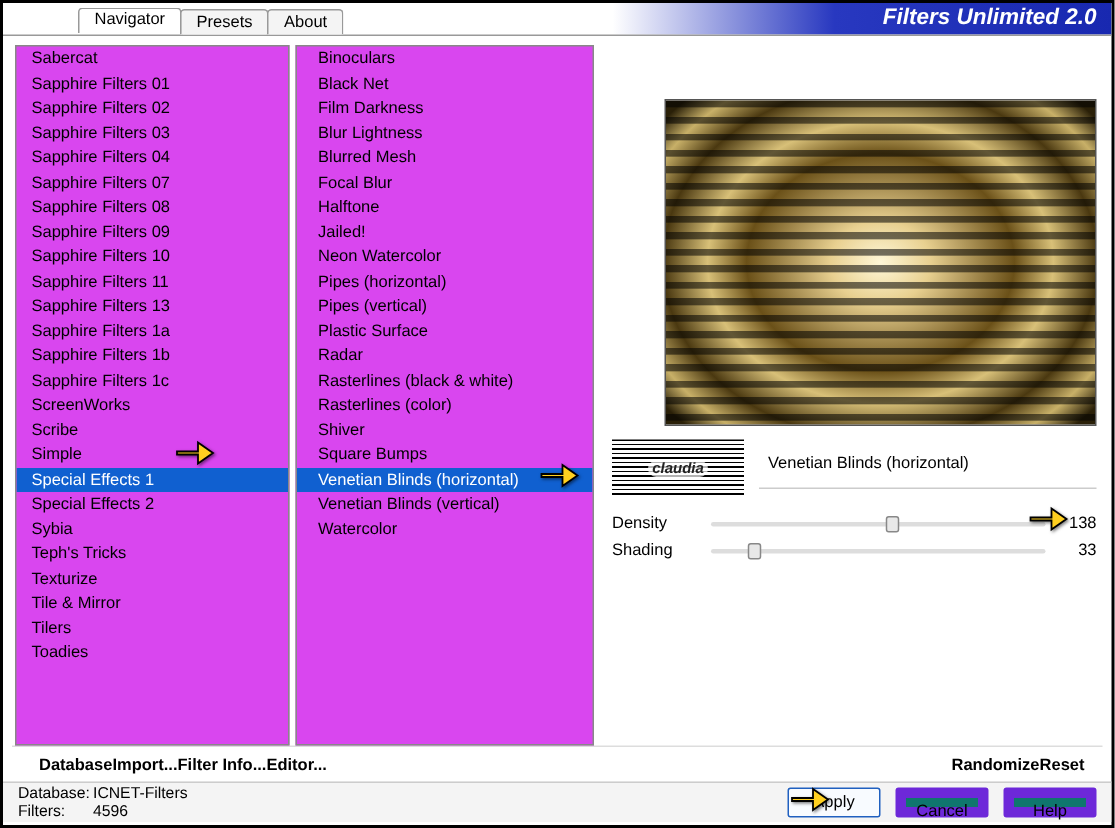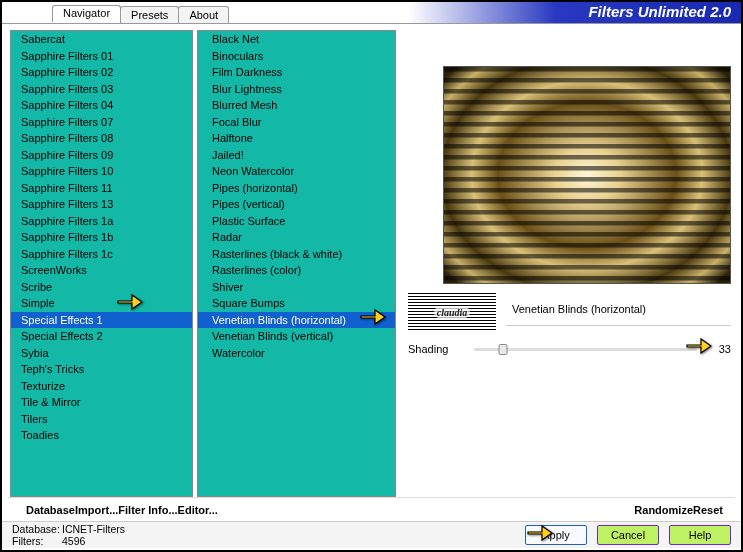--- a/index.html
+++ b/index.html
@@ -56,21 +56,21 @@
     top: -1px;
   }
   .main {
     display: flex;
     height: 473px;
     padding: 6px 8px 0 8px;
     gap: 4px;
   }
   .list-panel {
     border: 1px solid #888;
-    background: #14b8a6;
+    background: #d946ef;
     overflow-y: scroll;
     overflow-x: hidden;
   }
   .categories { width: 183px; }
   .filters { width: 199px; }
   .list-item {
     padding: 1px 4px 1px 10px;
     white-space: nowrap;
     cursor: pointer;
     font-size: 11px;
@@ -112,21 +112,21 @@
     display: flex;
     align-items: center;
     margin-top: 8px;
     gap: 10px;
     height: 40px;
   }
   .logo-stamp {
     width: 88px; height: 38px;
     background: repeating-linear-gradient(to bottom, #000 0, #000 1px, #fff 1px, #fff 3px);
     display:flex; align-items:center; justify-content:center;
-    font-size: 10px; color:#222; font-family: Liberation Serif, serif;
+    font-size: 10px; color:#222; font-family: Liberation Sans, sans-serif;
     position: relative;
     text-align: center;
   }
   .logo-stamp span {
     background: rgba(255,255,255,0.7);
     padding: 0 3px;
     border-radius: 6px;
     font-style: italic;
     font-weight: bold;
   }
@@ -188,22 +188,22 @@
   }
   .status-left {
     font-size: 10.5px;
     line-height: 12px;
   }
   .status-left div { display: flex; }
   .status-label { width: 50px; }
   .btn {
     min-width: 62px;
     height: 20px;
-    border: 1px solid #6d28d9;
-    background: #bef264;
+    border: 7px solid #6d28d9;
+    background: #0f766e;
     font-size: 11px;
     cursor: pointer;
     text-align: center;
     line-height: 18px;
     border-radius: 2px;
   }
   .btn.primary {
     border: 1.5px solid #2060c0;
     background: #f8fbff;
   }
@@ -253,22 +253,22 @@
       <div class="list-item">Special Effects 2</div>
       <div class="list-item">Sybia</div>
       <div class="list-item">Teph's Tricks</div>
       <div class="list-item">Texturize</div>
       <div class="list-item">Tile &amp; Mirror</div>
       <div class="list-item">Tilers</div>
       <div class="list-item">Toadies</div>
     </div>
   <div class="list-panel filters">
     <div id="filt-list">
+        <div class="list-item">Binoculars</div>
         <div class="list-item">Black Net</div>
-        <div class="list-item">Binoculars</div>
         <div class="list-item">Film Darkness</div>
         <div class="list-item">Blur Lightness</div>
         <div class="list-item">Blurred Mesh</div>
         <div class="list-item">Focal Blur</div>
         <div class="list-item">Halftone</div>
         <div class="list-item">Jailed!</div>
         <div class="list-item">Neon Watercolor</div>
         <div class="list-item">Pipes (horizontal)</div>
         <div class="list-item">Pipes (vertical)</div>
         <div class="list-item">Plastic Surface</div>
@@ -285,20 +285,27 @@
   <div class="right-panel">
     <div class="preview"></div>
     <div class="info-row">
       <div class="logo-stamp">
           <span>claudia</span>
         </div>
       <div class="filter-name-box">Venetian Blinds (horizontal)</div>
     </div>
     <div class="sliders" id="sliders">
         <div class="slider-row">
+          <span class="slider-label">Density</span>
+          <div class="slider-track">
+            <div class="slider-thumb" style="left: 54.1176%;"></div>
+          </div>
+          <span class="slider-value">138</span>
+        </div>
+        <div class="slider-row">
           <span class="slider-label">Shading</span>
           <div class="slider-track">
             <div class="slider-thumb" style="left: 12.9412%;"></div>
           </div>
           <span class="slider-value">33</span>
         </div>
       </div>
   </div>
 </div>
 

